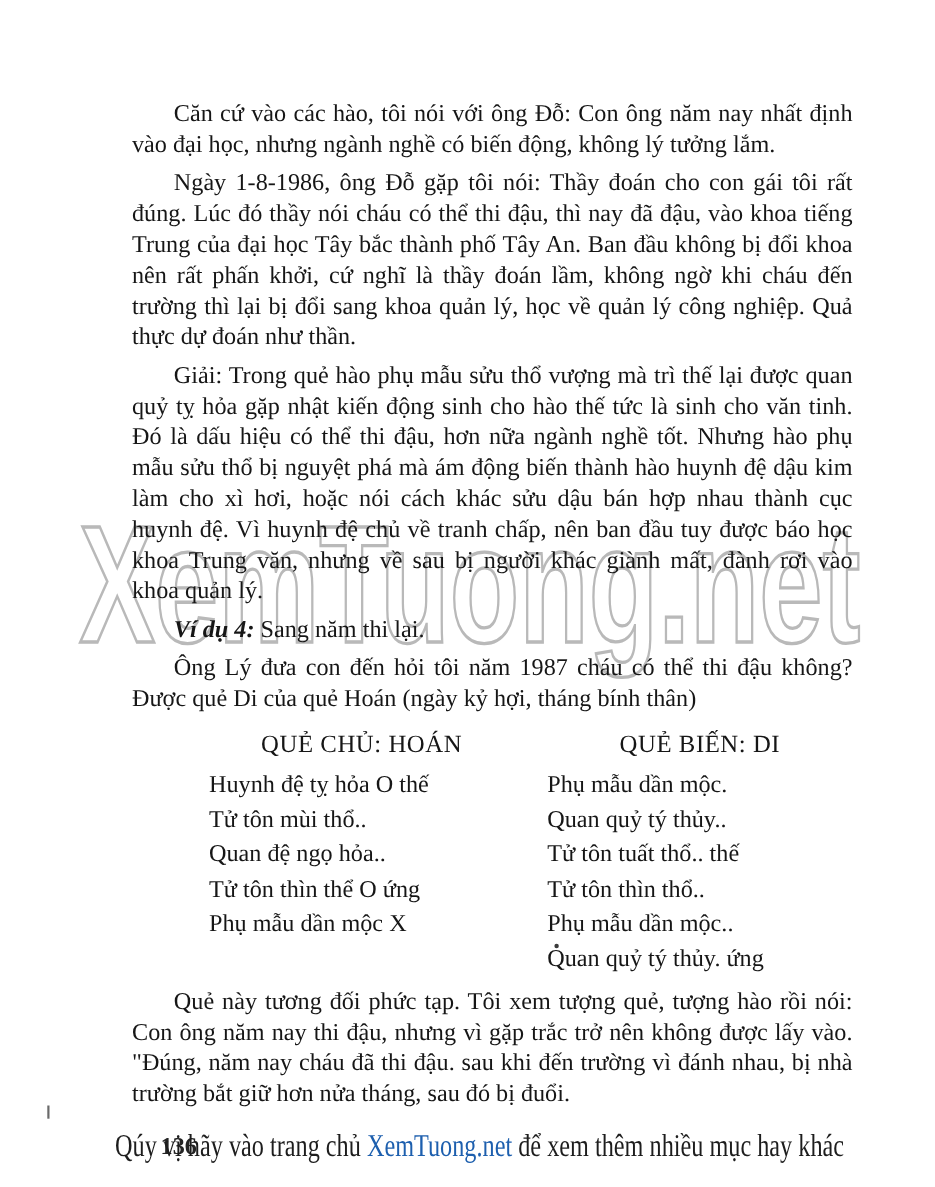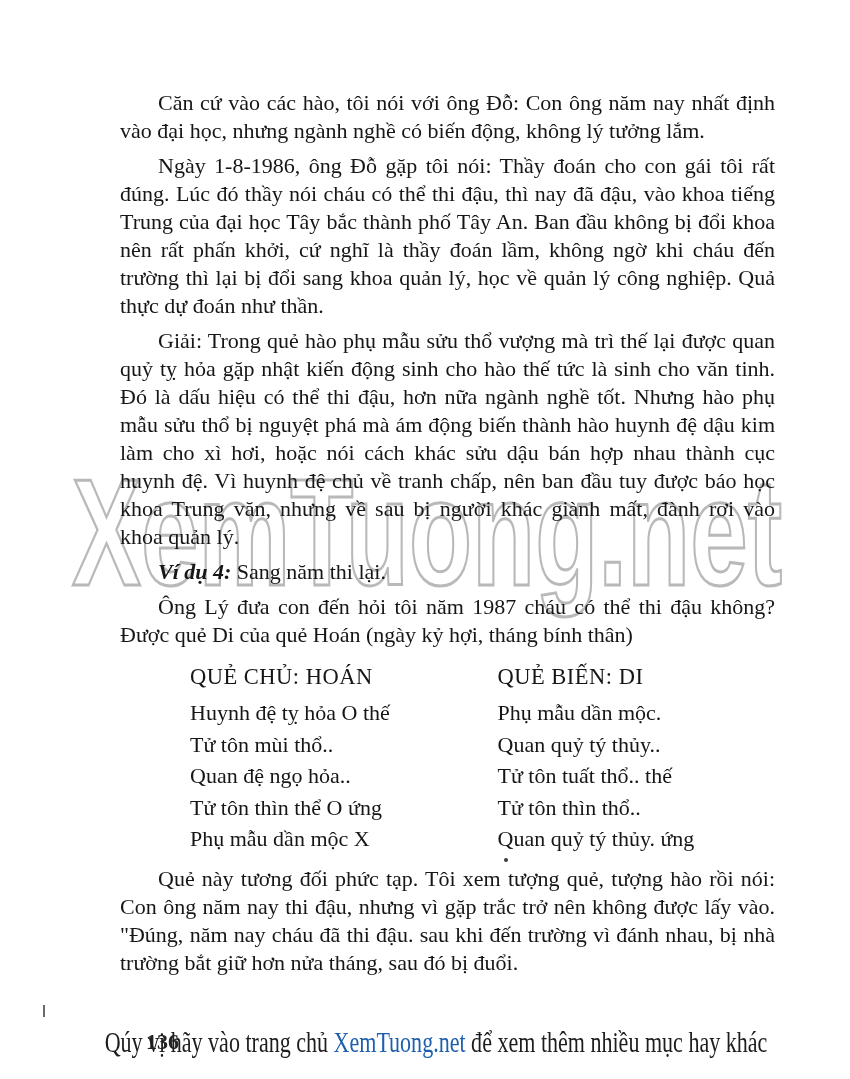--- a/index.html
+++ b/index.html
@@ -22,21 +22,21 @@
     margin:0 0 7px 0; font-size:22px; line-height:28px;
     text-align:justify; text-indent:38px;
   }
   .lead-i { }
   .lead-bi { font-style:italic; font-weight:bold; }
   
   .hexagrams { display:flex; margin:12px 0 10px 0; }
   .hex-col { width:300px; }
   .hex-col.left  { margin-left:70px; }
   .hex-col.right { margin-left:30px; }
-  .hex-title { font-size:22.5px; line-height:31px; margin-bottom:5px; letter-spacing:0.5px; }
+  .hex-title { font-size:22.5px; line-height:31px; margin-bottom:5px; letter-spacing:0.5px;text-align:center; }
   .hex-row   { font-size:22px;   line-height:31.5px; }
   
   .footer {
     position:absolute; left:0; top:1026px; width:850px; text-align:center; z-index:3;
     font-family:Liberation Serif, serif;
     font-size:29px; color:#1d1d1d;
   }
   .footer-inner { display:inline-block; transform:scaleX(0.76); transform-origin:center; white-space:nowrap; }
   .footer-site { }
   .page-number {
@@ -81,20 +81,21 @@
         <div class="hex-row">Quan đệ ngọ hỏa..</div>
         <div class="hex-row">Tử tôn thìn thể O ứng</div>
         <div class="hex-row">Phụ mẫu dần mộc X</div>
       </div>
       <div class="hex-col right">
         <div class="hex-title">QUẺ BIẾN: DI</div>
         <div class="hex-row">Phụ mẫu dần mộc.</div>
         <div class="hex-row">Quan quỷ tý thủy..</div>
         <div class="hex-row">Tử tôn tuất thổ.. thế</div>
         <div class="hex-row">Tử tôn thìn thổ..</div>
+        <div class="hex-row">Phụ mẫu dần mộc..</div>
         <div class="hex-row">Quan quỷ tý thủy. ứng</div>
       </div>
     </div>
 
     <p class="body"><span>Quẻ này tương đối phức tạp. Tôi xem tượng quẻ, tượng hào rồi nói: Con ông năm nay thi đậu, nhưng vì gặp trắc trở nên không được lấy vào. "Đúng, năm nay cháu đã thi đậu. sau khi đến trường vì đánh nhau, bị nhà trường bắt giữ hơn nửa tháng, sau đó bị đuổi.</span></p>
 
   </div>
 
   <div class="ink-dot"></div>
   <div class="margin-mark"></div>

